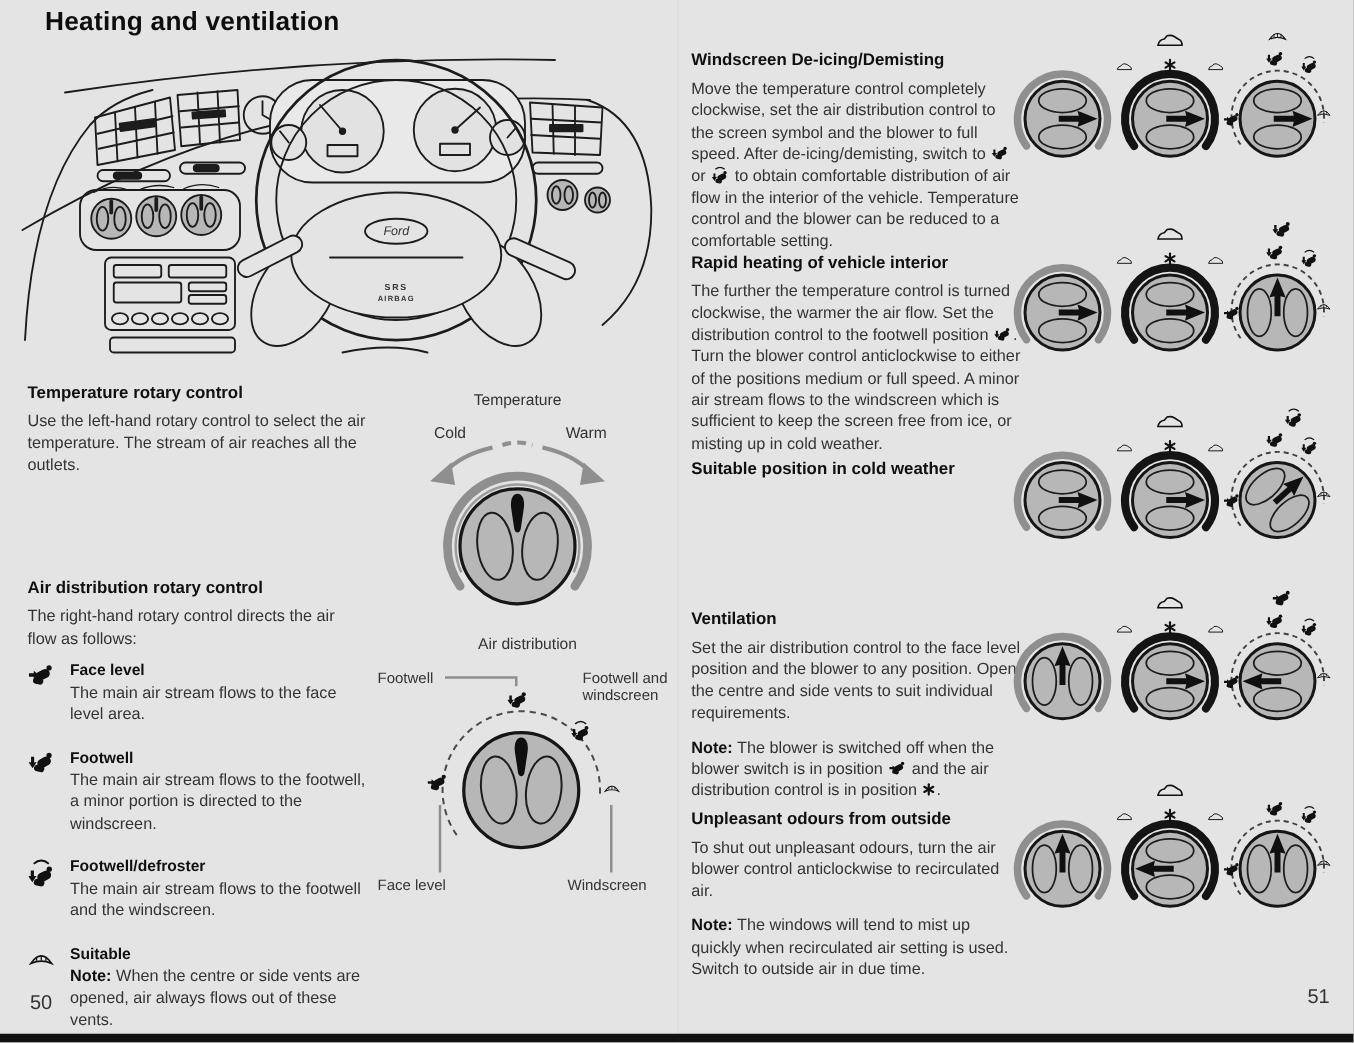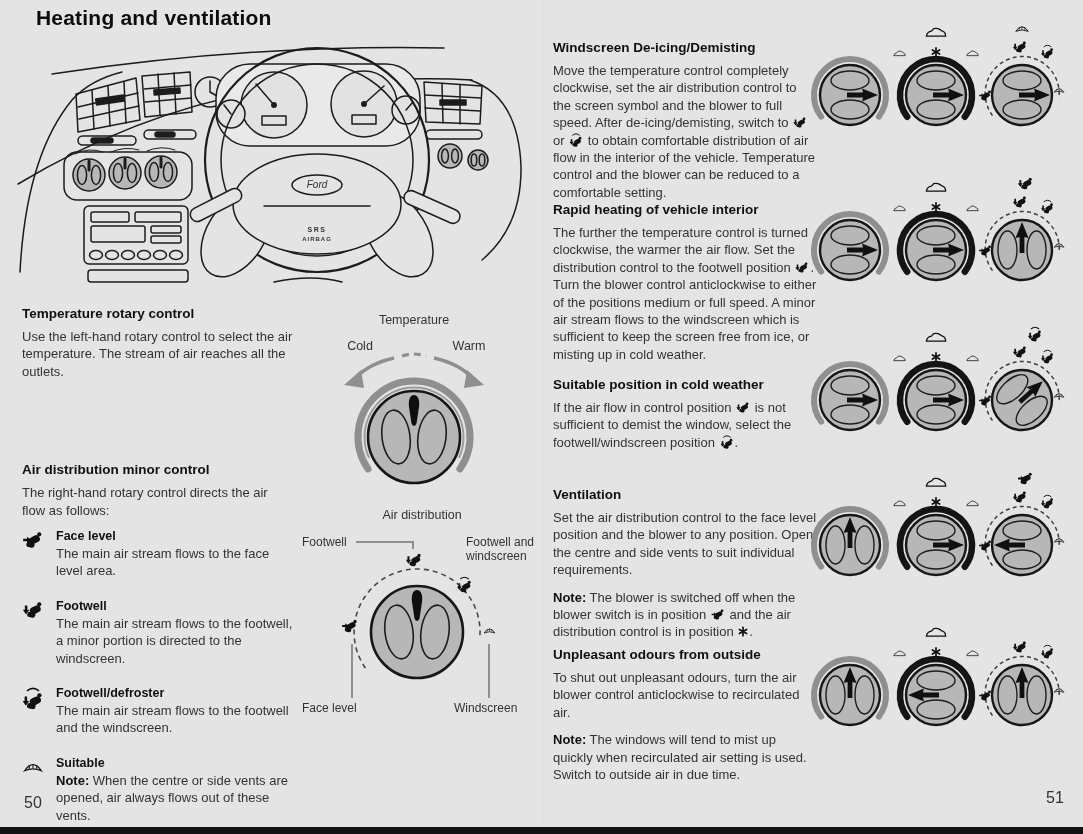--- a/index.html
+++ b/index.html
@@ -164,21 +164,21 @@
     </g>
     <text x="305" y="154" text-anchor="middle" font-size="10" font-style="italic" font-family="Liberation Serif, serif" fill="#1c1c1c">Ford</text>
     <text x="305" y="198" text-anchor="middle" font-size="7" font-weight="bold" letter-spacing="1.5" fill="#1c1c1c">SRS</text>
     <text x="305" y="207" text-anchor="middle" font-size="6" font-weight="bold" letter-spacing="1" fill="#1c1c1c">AIRBAG</text>
   </svg>
 
   <div class="col" style="left:22px;top:306px;width:272px">
     <h3>Temperature rotary control</h3>
     <p>Use the left-hand rotary control to select the air temperature. The stream of air reaches all the outlets.</p>
 
-    <h3 style="margin-top:82px">Air distribution minor control</h3>
+    <h3 style="margin-top:82px">Air distribution rotary control</h3>
     <p>The right-hand rotary control directs the air flow as follows:</p>
 
     <div class="dist-item">
       <span class="icw"><svg>
             <use href="#ic-face"></use>
           </svg></span>
       <div>
           <h4>Face level</h4>
         <p>The main air stream flows to the face level area.</p>
         </div>
@@ -261,30 +261,22 @@
     </div>
 
     <div class="col" style="left:553px;top:202px;width:264px">
       <h3>Rapid heating of vehicle interior</h3>
       <p><span>The further the temperature control is turned clockwise, the warmer the air flow. Set the distribution control to the footwell position</span>
         <svg class="ic">
             <use href="#ic-foot"></use>
           </svg><span>. Turn the blower control anticlockwise to either of the positions medium or full speed. A minor air stream flows to the windscreen which is sufficient to keep the screen free from ice, or misting up in cold weather.</span></p>
     </div>
 
-    <div class="col" style="left:553px;top:377px;width:264px">
+    <div class="col" style="left:553px;top:367px;width:264px">
       <h3>Suitable position in cold weather</h3>
-      <p><span>If the air flow in control position</span>
-        <svg class="ic">
-            <use href="#ic-foot"></use>
-          </svg>
-        <span>is not sufficient to demist the window, select the footwell/windscreen position</span>
-        <svg class="ic2">
-            <use href="#ic-footscreen"></use>
-          </svg><span>.</span></p>
     </div>
 
     <div class="col" style="left:553px;top:487px;width:264px">
       <h3>Ventilation</h3>
       <p>Set the air distribution control to the face level position and the blower to any position. Open the centre and side vents to suit individual requirements.</p>
       <p><b class="note">Note:</b>
         <span>The blower is switched off when the blower switch is in position</span>
         <svg class="ic">
             <use href="#ic-face"></use>
           </svg>

